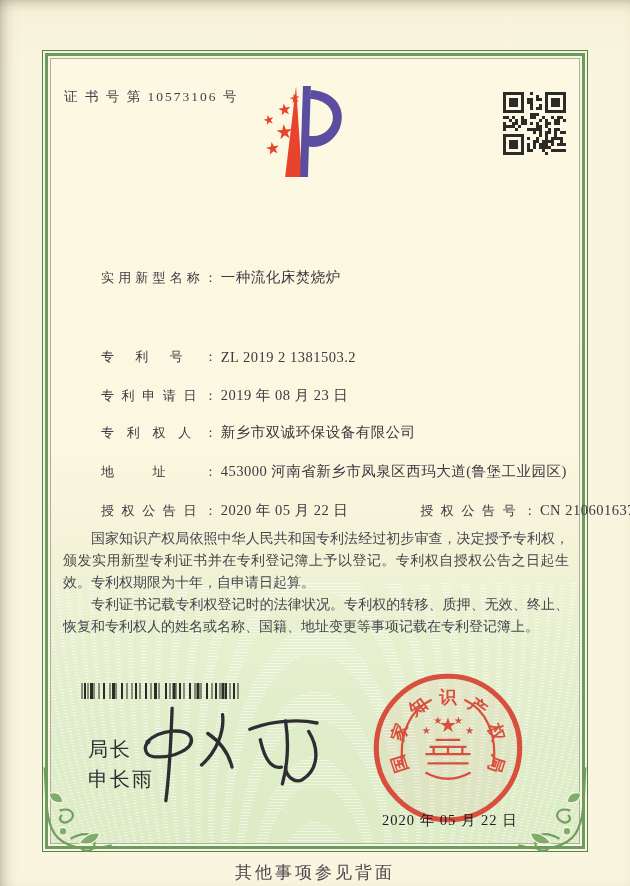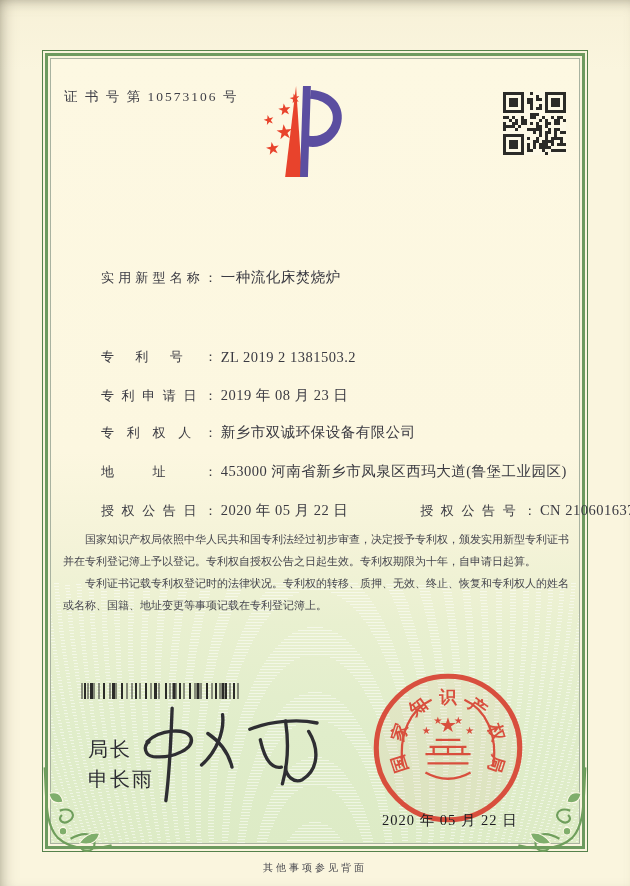--- a/index.html
+++ b/index.html
@@ -24,32 +24,32 @@
   .qr{position:absolute; left:503px; top:92px; width:63px; height:63px; background:#fdf9e6;}
   .title{position:absolute; left:42px; top:192px; width:546px; text-align:center;
     font-size:31px; font-weight:600; letter-spacing:9px; color:#2f2f38;}
   
   .field-row{position:absolute; left:65px; width:505px; font-size:14.5px; white-space:nowrap;}
   .flabel{display:inline-block; width:116px; text-align:justify; text-align-last:justify;
     font-size:13px; color:#3a3a42; vertical-align:bottom;margin-left:36px;}
   .fvalue{letter-spacing:.5px; color:#3a3a42;}
   .fvalue.fixed{display:inline-block; width:160px;}
   
-  .body-text{position:absolute; left:63px; top:528px; width:506px; font-size:11px;
+  .body-text{position:absolute; left:63px; top:528px; width:506px; font-size:14px;
     line-height:22px; color:#46464e; text-align:justify;}
   .body-text p{margin:0; text-indent:2em;}
   
   .barcode{position:absolute; left:80px; top:683px; width:160px; height:16px;}
   .director{position:absolute; left:88px; top:734px; font-size:20px; line-height:30px; color:#2e2e34; letter-spacing:2px;}
   .signature{position:absolute; left:132px; top:702px; width:200px; height:105px;}
   .seal{position:absolute; left:366px; top:666px; width:164px; height:164px; opacity:.92;}
   .seal-date{position:absolute; left:382px; top:811px; width:140px; font-size:14.5px; color:#1d1d22; letter-spacing:1px; white-space:nowrap;}
   .page-info{position:absolute; left:42px; top:827px; width:546px; text-align:center; font-size:12px; letter-spacing:1px; color:#3a3a42;}
   .footer-note{position:absolute; left:0; top:861px; width:630px; text-align:center;
-    font-size:10px; letter-spacing:3px; color:#4a4a50;}
+    font-size:17px; letter-spacing:3px; color:#4a4a50;}
   .corner{position:absolute; top:748px; width:108px; height:108px;}
   .corner.left{left:36px;}
   .corner.right{left:486px; transform:scaleX(-1);}
 </style>
 </head>
 <body>
 
 <div class="page">
 
   <div class="frame">

